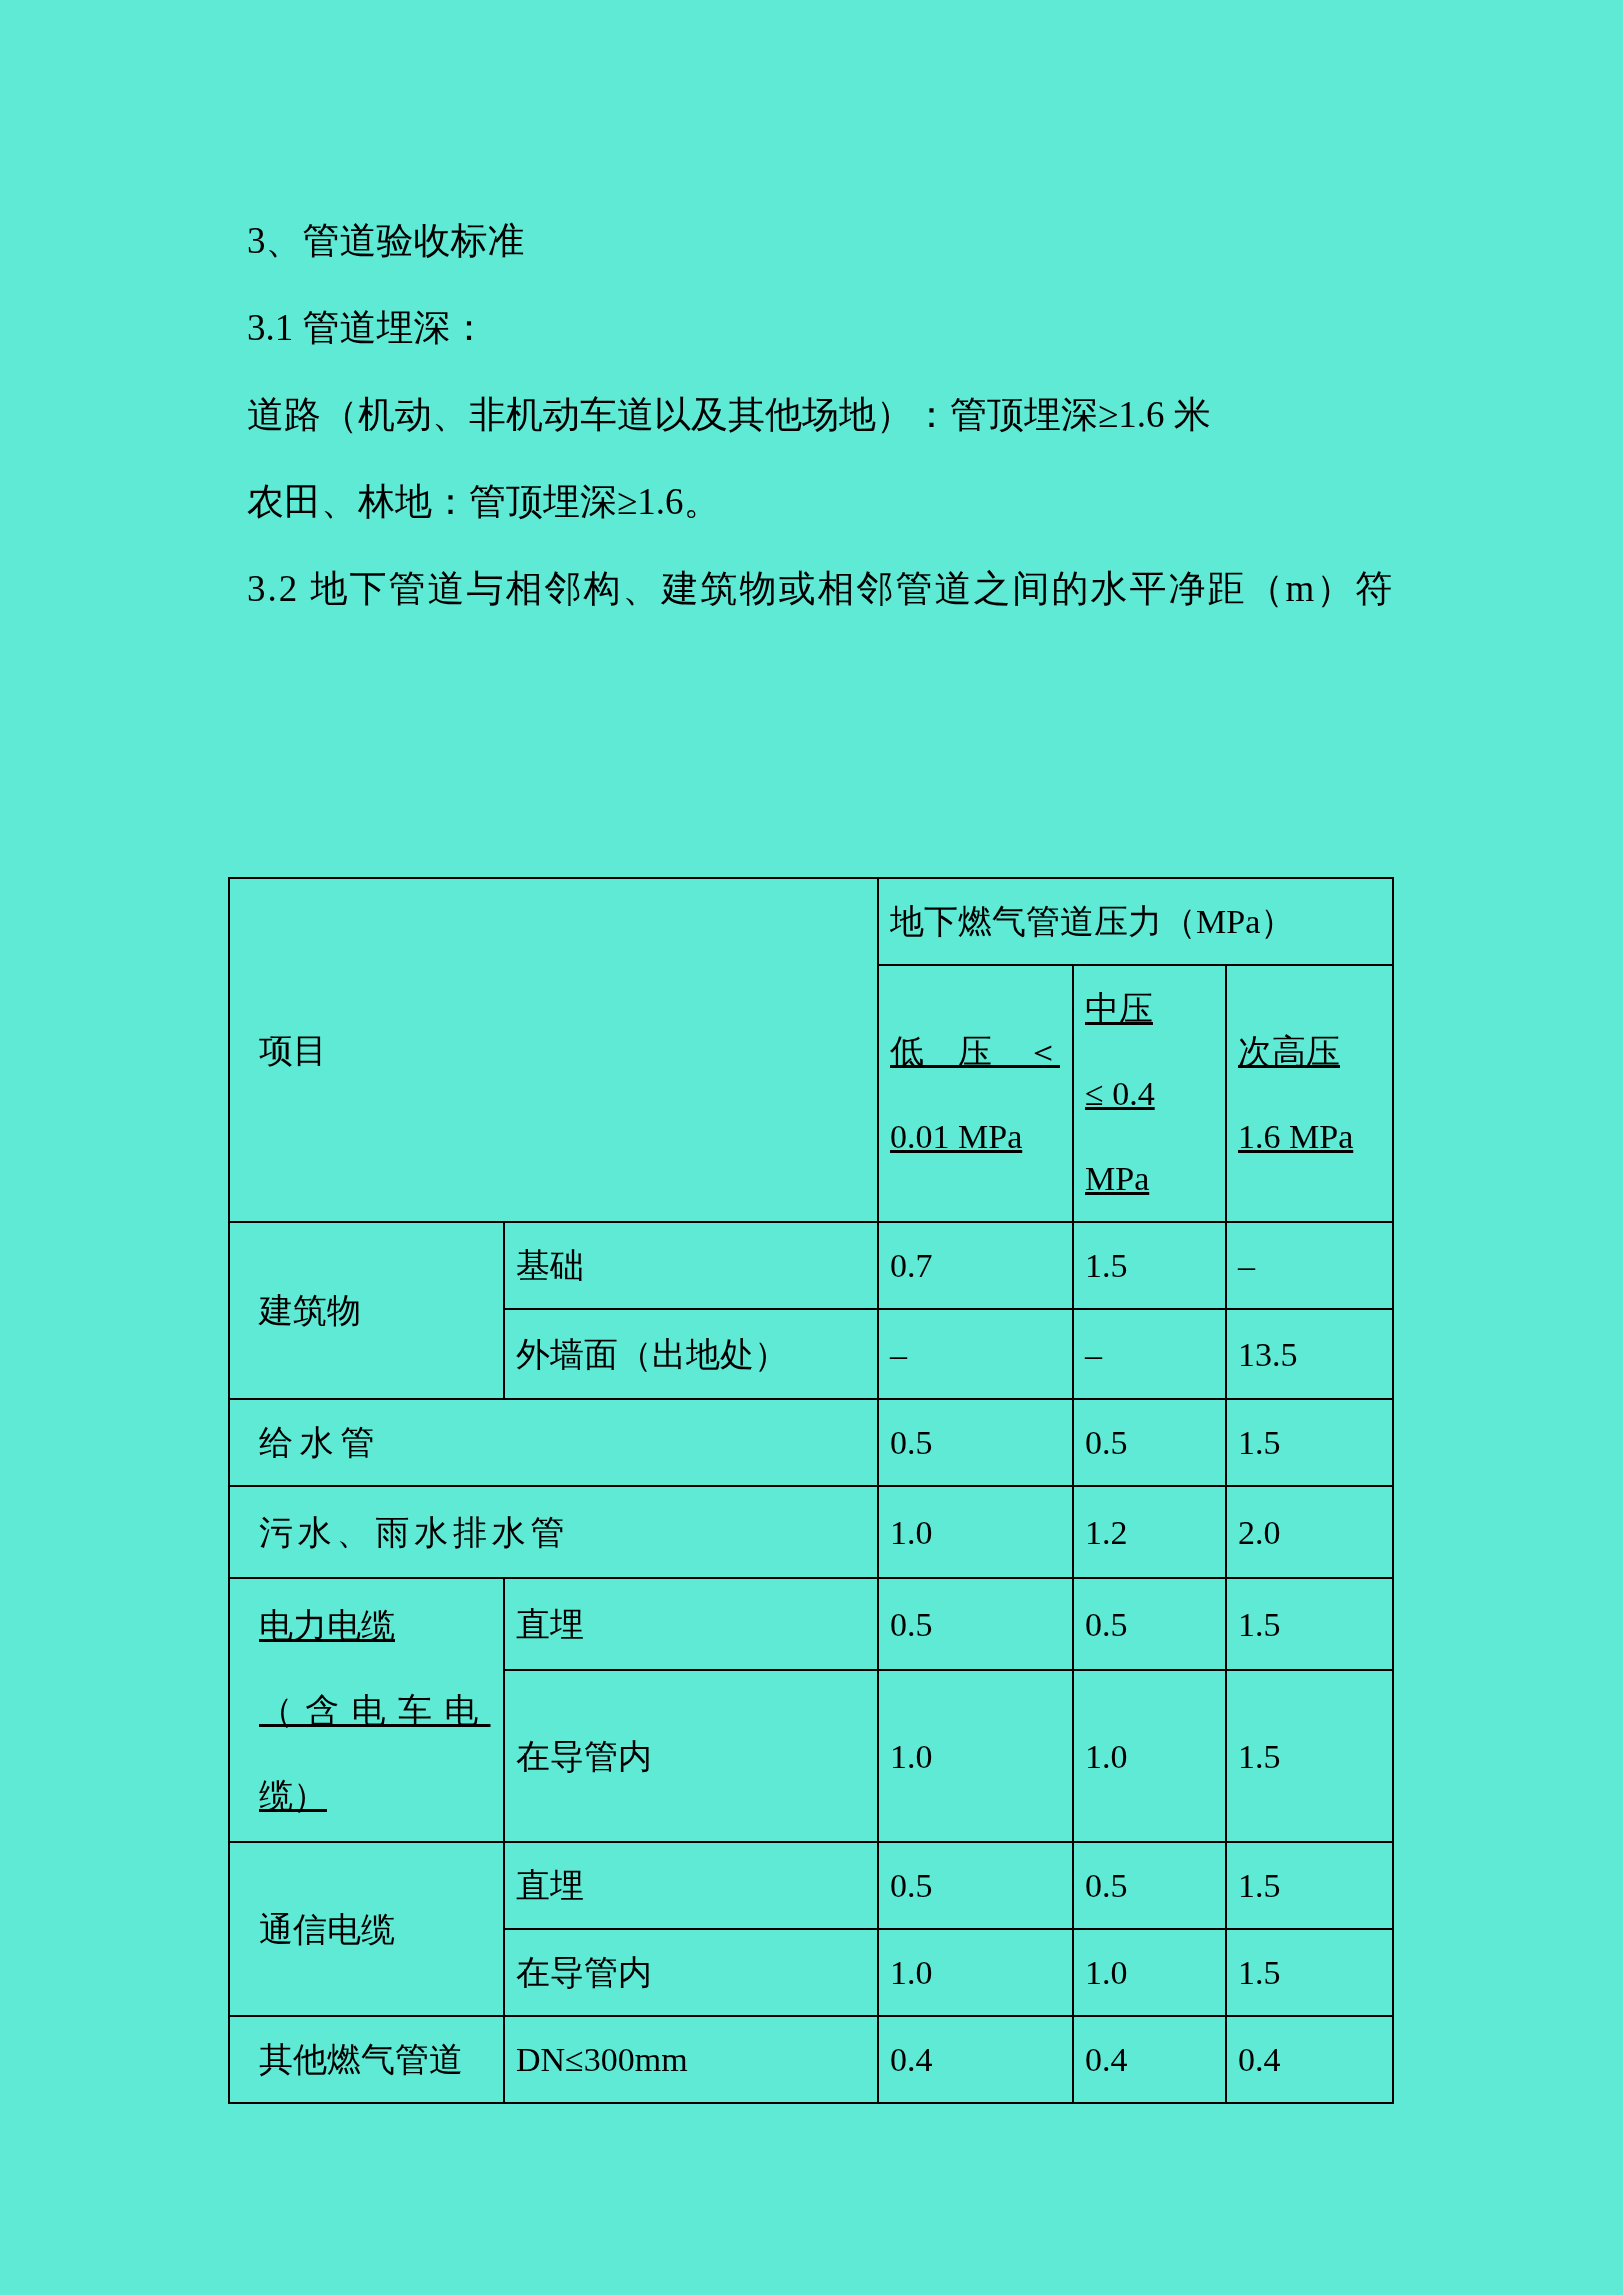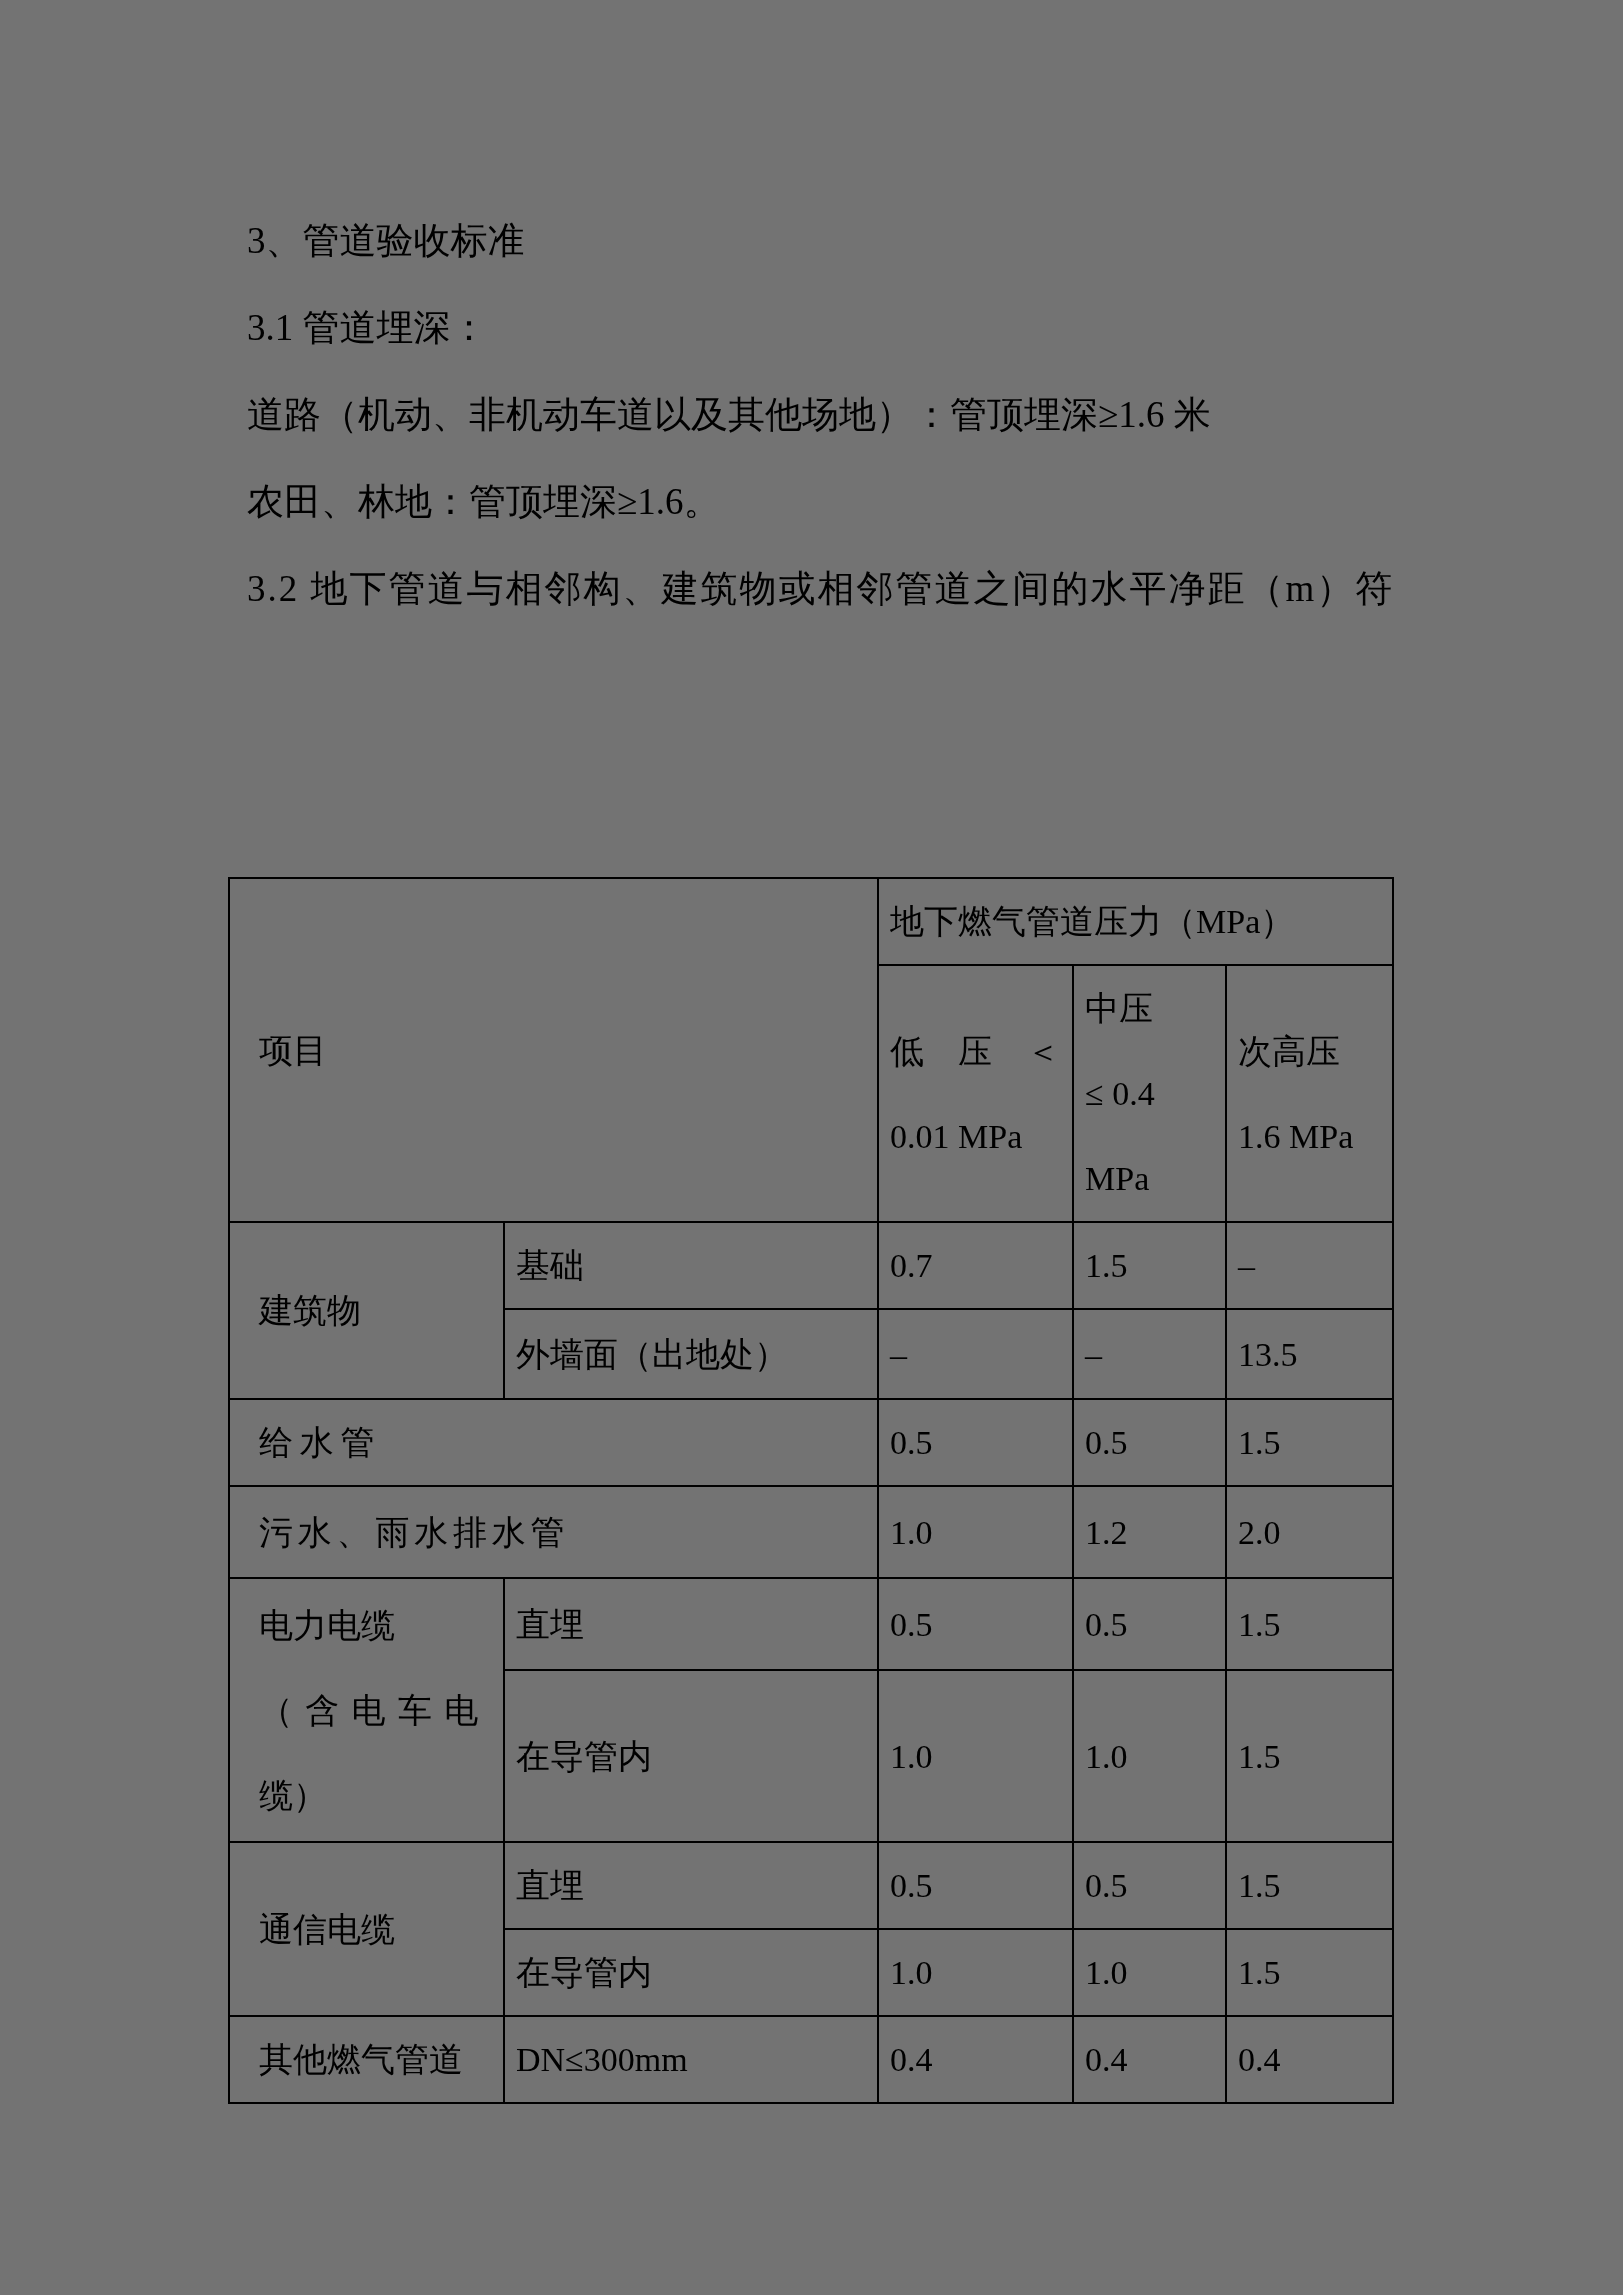--- a/index.html
+++ b/index.html
@@ -1,35 +1,35 @@
 <!DOCTYPE html>
 <html style="font-size:11px"><head>
 <meta charset="utf-8">
 <style>
   html,body { margin:0; padding:0; background:#ffffff; }
   .page {
-    position:relative; width:1623px; height:2295px; background:#737373;
+    position:relative; width:1623px; height:2295px; background:#5eead4;
     font-family:"Liberation Serif","DejaVu Serif",serif; color:#000000; overflow:hidden;
   }
   .content { position:absolute; left:247px; top:197px; font-size:37px; }
   .content .line { height:87px; line-height:87px; white-space:nowrap; }
   .ls3 { letter-spacing:2px; }
 
   table.spec {
     position:absolute; left:228px; top:877px; width:1164px;
     border-collapse:collapse; table-layout:fixed; font-size:34px;
     border:2.7px solid #000;
   }
   .spec td {
     border:2px solid #000; border-top-width:2.7px; border-bottom-width:2.7px;
     vertical-align:middle; padding:0 9.5px 0 11px; line-height:85px;
     font-weight:normal; text-align:left; overflow:hidden;
   }
   .spec td.cA { padding-left:29px; }
-  .spec td div { line-height:85px; white-space:nowrap; }
+  .spec td div { line-height:85px; white-space:nowrap;text-decoration:underline; }
   .ls18 { letter-spacing:12.3px; }
   .ls10 { letter-spacing:6.8px; }
   .ls7  { letter-spacing:4.8px; }
 </style>
 </head>
 <body>
 
 <div class="page">
 
   <div class="content">

